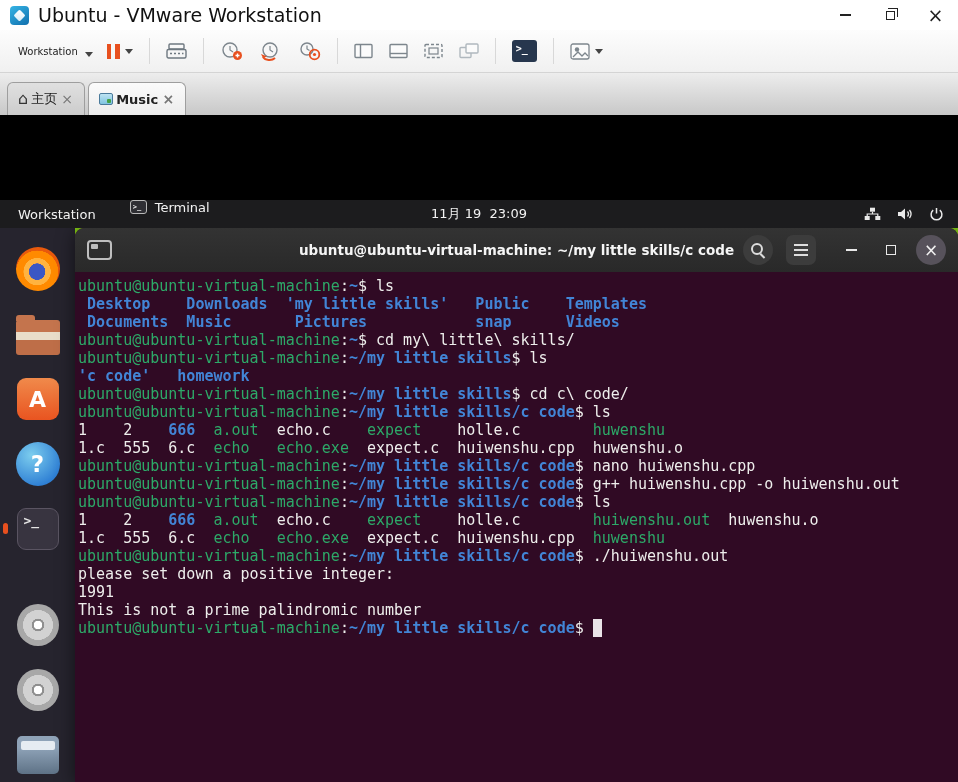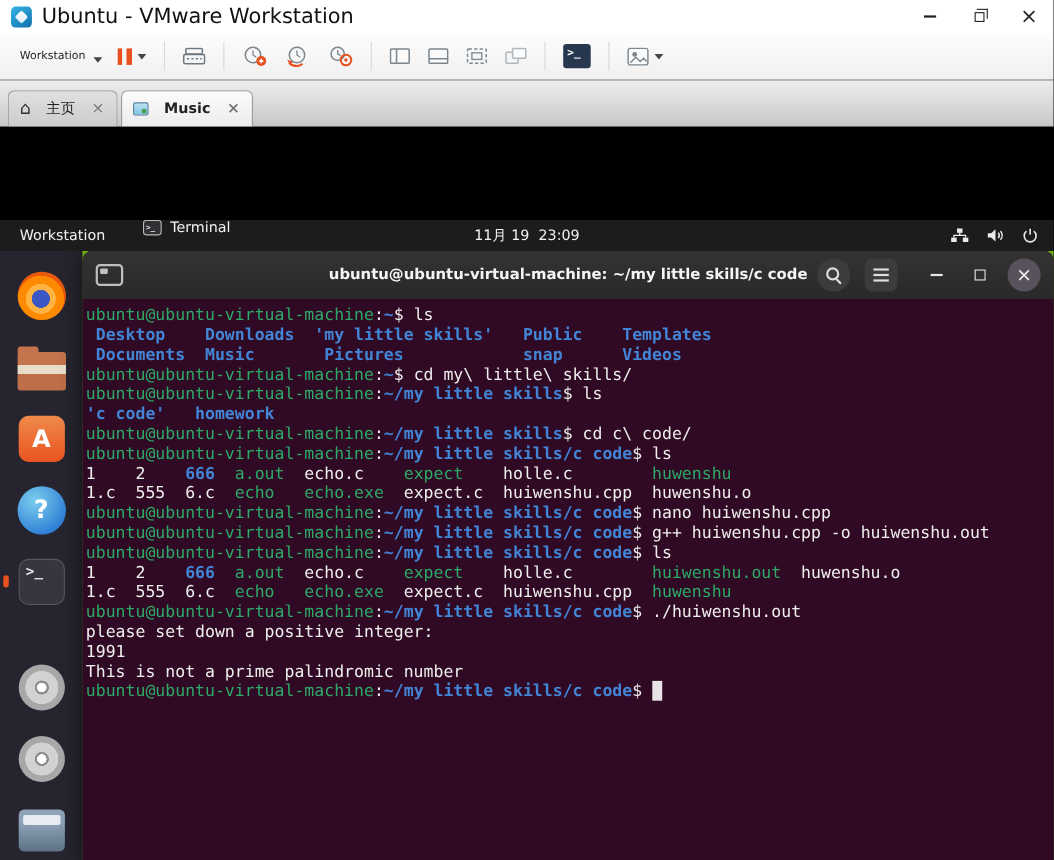--- a/index.html
+++ b/index.html
@@ -27,21 +27,21 @@
 .tb-sep{width:1px;height:26px;background:#D8D8D8;margin:0 12px}
 .tb-btn{display:flex;align-items:center;gap:5px}
 .pause-icon{position:relative;width:13px;height:15px;display:inline-block}
 .pause-icon::before,.pause-icon::after{content:"";position:absolute;top:0;width:4.5px;height:15px;background:var(--accent-orange)}
 .pause-icon::before{left:0}.pause-icon::after{right:0}
 .console-icon{width:25px;height:22px;border-radius:3px;background:#27374E;position:relative;display:inline-block}
 .console-icon::after{content:">_";position:absolute;left:4px;top:3px;font:bold 10px "DejaVu Sans Mono",monospace;color:#FFF}
 
 
 .tabbar{position:absolute;top:73px;left:0;width:100%;height:42px;background:linear-gradient(#EDEDED,#C8C8C8);display:flex;align-items:flex-end;padding-left:7px;z-index:6}
-.tab{display:flex;align-items:center;gap:14px;height:33px;padding:0 10px;border:1px solid #9E9E9E;border-bottom:none;border-radius:6px 6px 0 0;font-size:13px;color:#222;margin-right:3px;position:relative}
+.tab{display:flex;align-items:center;gap:3px;height:33px;padding:0 10px;border:1px solid #9E9E9E;border-bottom:none;border-radius:6px 6px 0 0;font-size:13px;color:#222;margin-right:3px;position:relative}
 .tab.inactive{background:linear-gradient(#E0E0E0,#CCC)}
 .tab.active{background:linear-gradient(#FBFBFB,#ECECEC);font-weight:bold}
 .home-glyph::before{content:"⌂";font-size:16px;color:#333;line-height:1}
 .tab-close{width:14px;height:14px;display:flex;align-items:center;justify-content:center}
 .tab-close::before{content:"×";font-size:14px;color:#777;line-height:1}
 .vm-glyph{width:14px;height:12px;border:1px solid #4A7A9B;background:linear-gradient(#BDE3F2,#7FC4E0);border-radius:2px;position:relative;display:inline-block}
 .vm-glyph::after{content:"";position:absolute;right:1px;bottom:1px;width:4px;height:4px;background:#43A047;border-radius:1px}
 
 
 .vm-gap{position:absolute;top:115px;left:0;width:100%;height:85px;background:#000}

